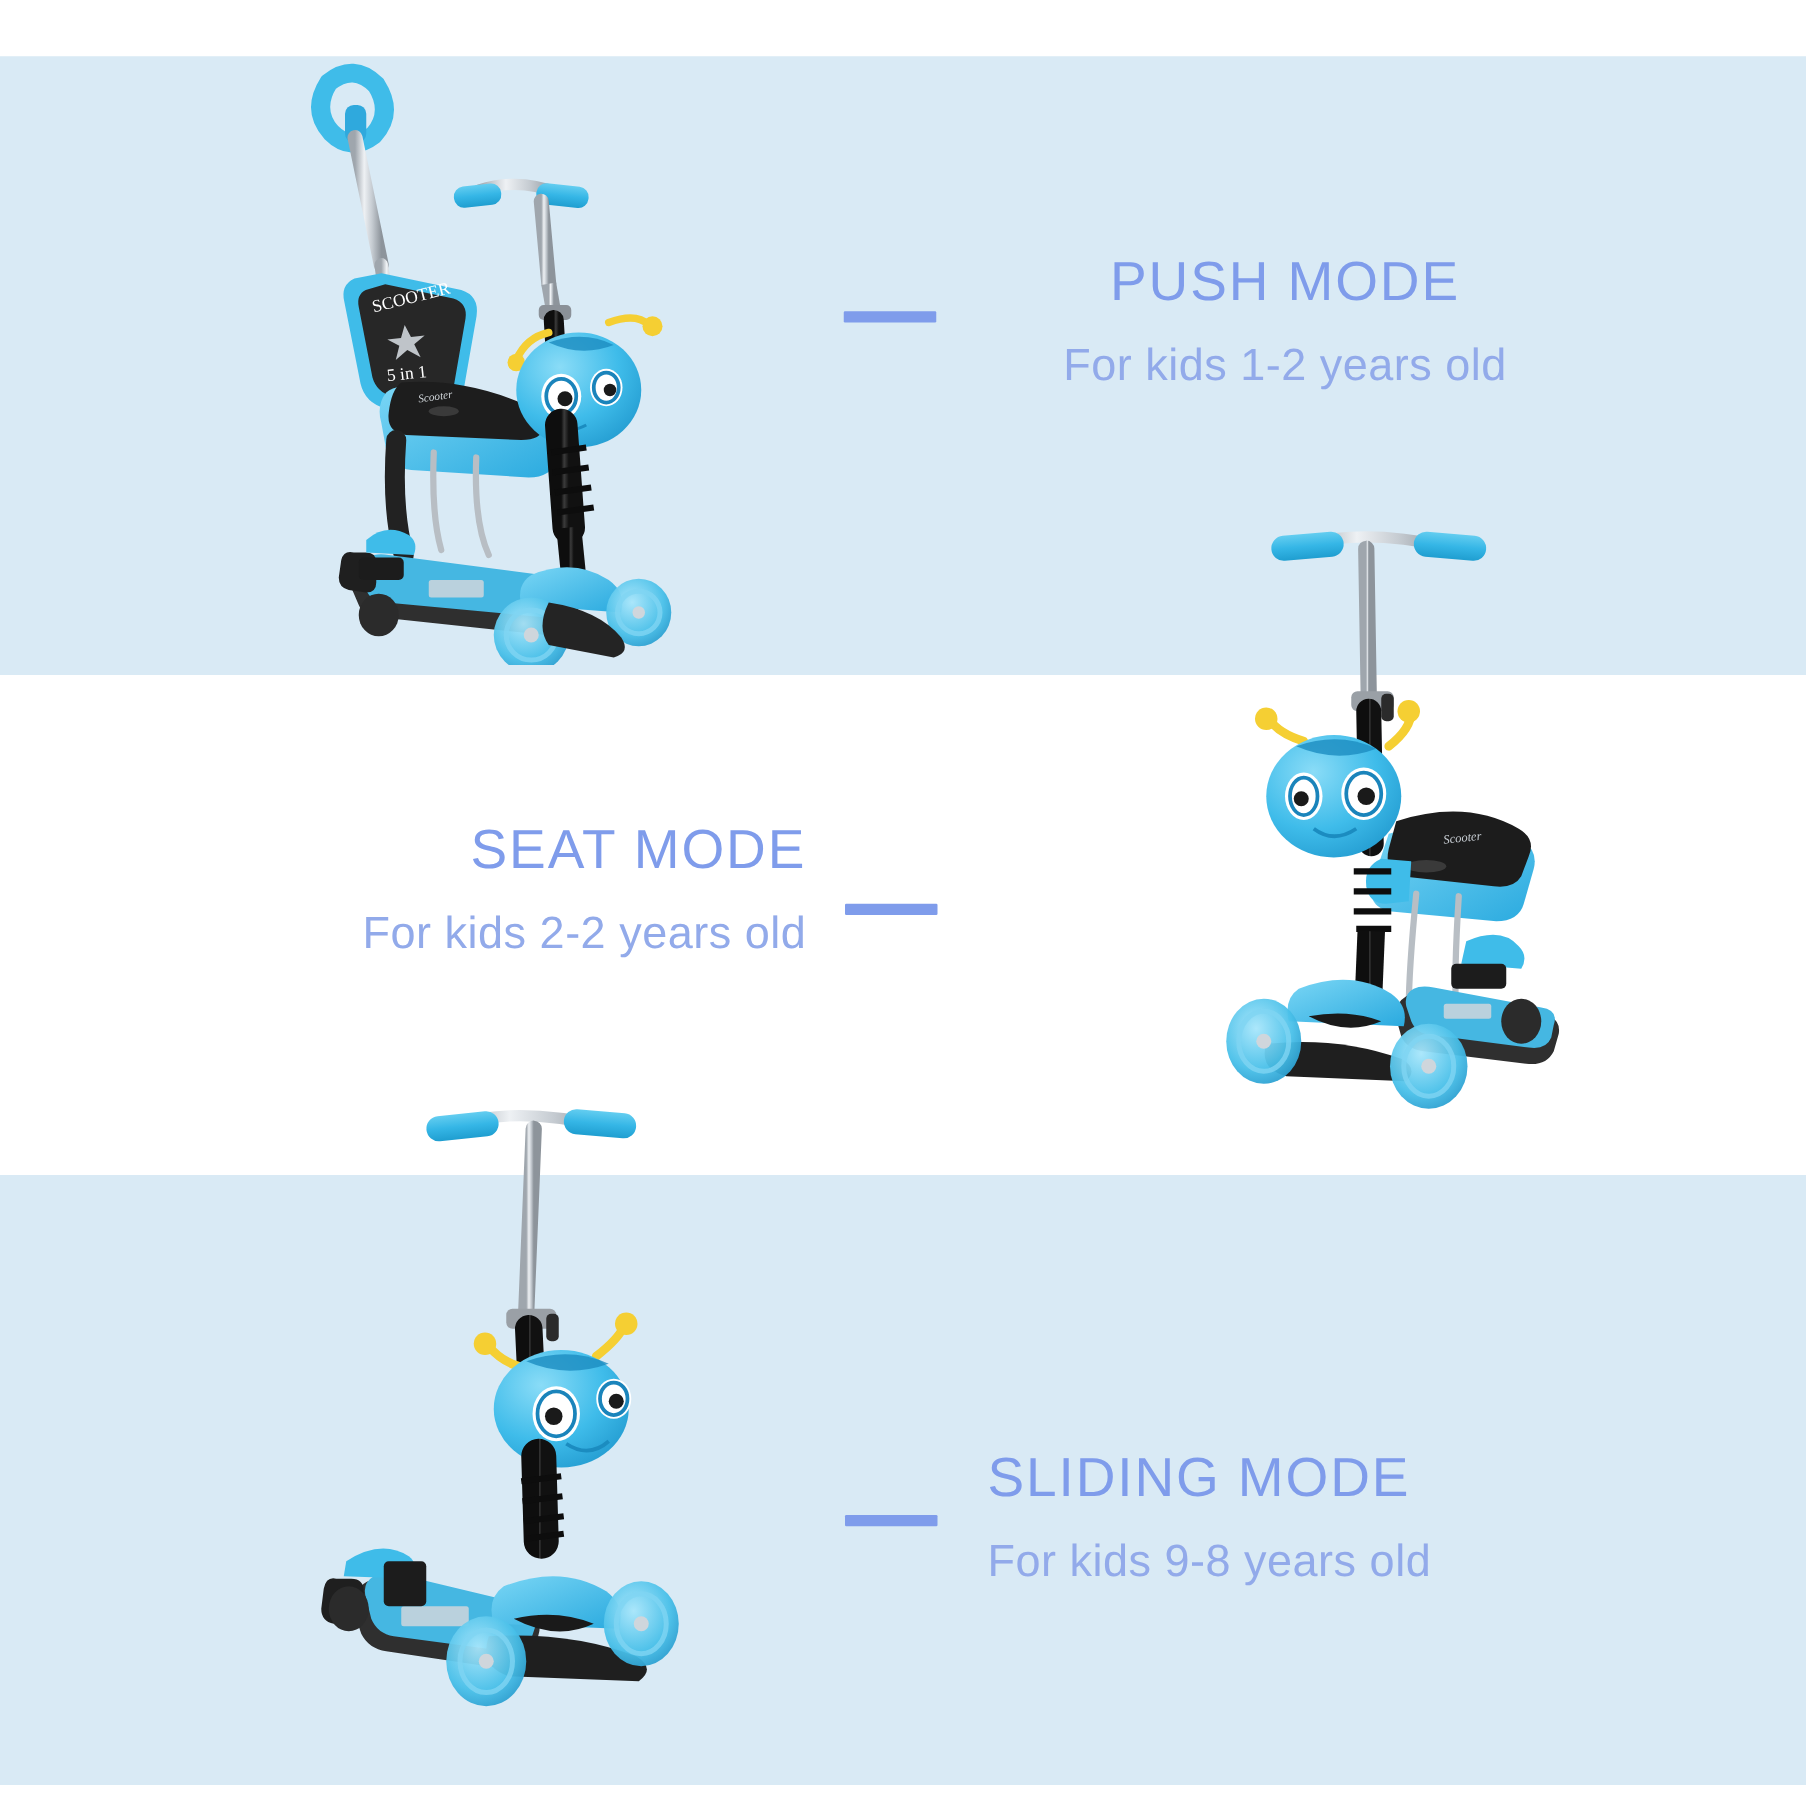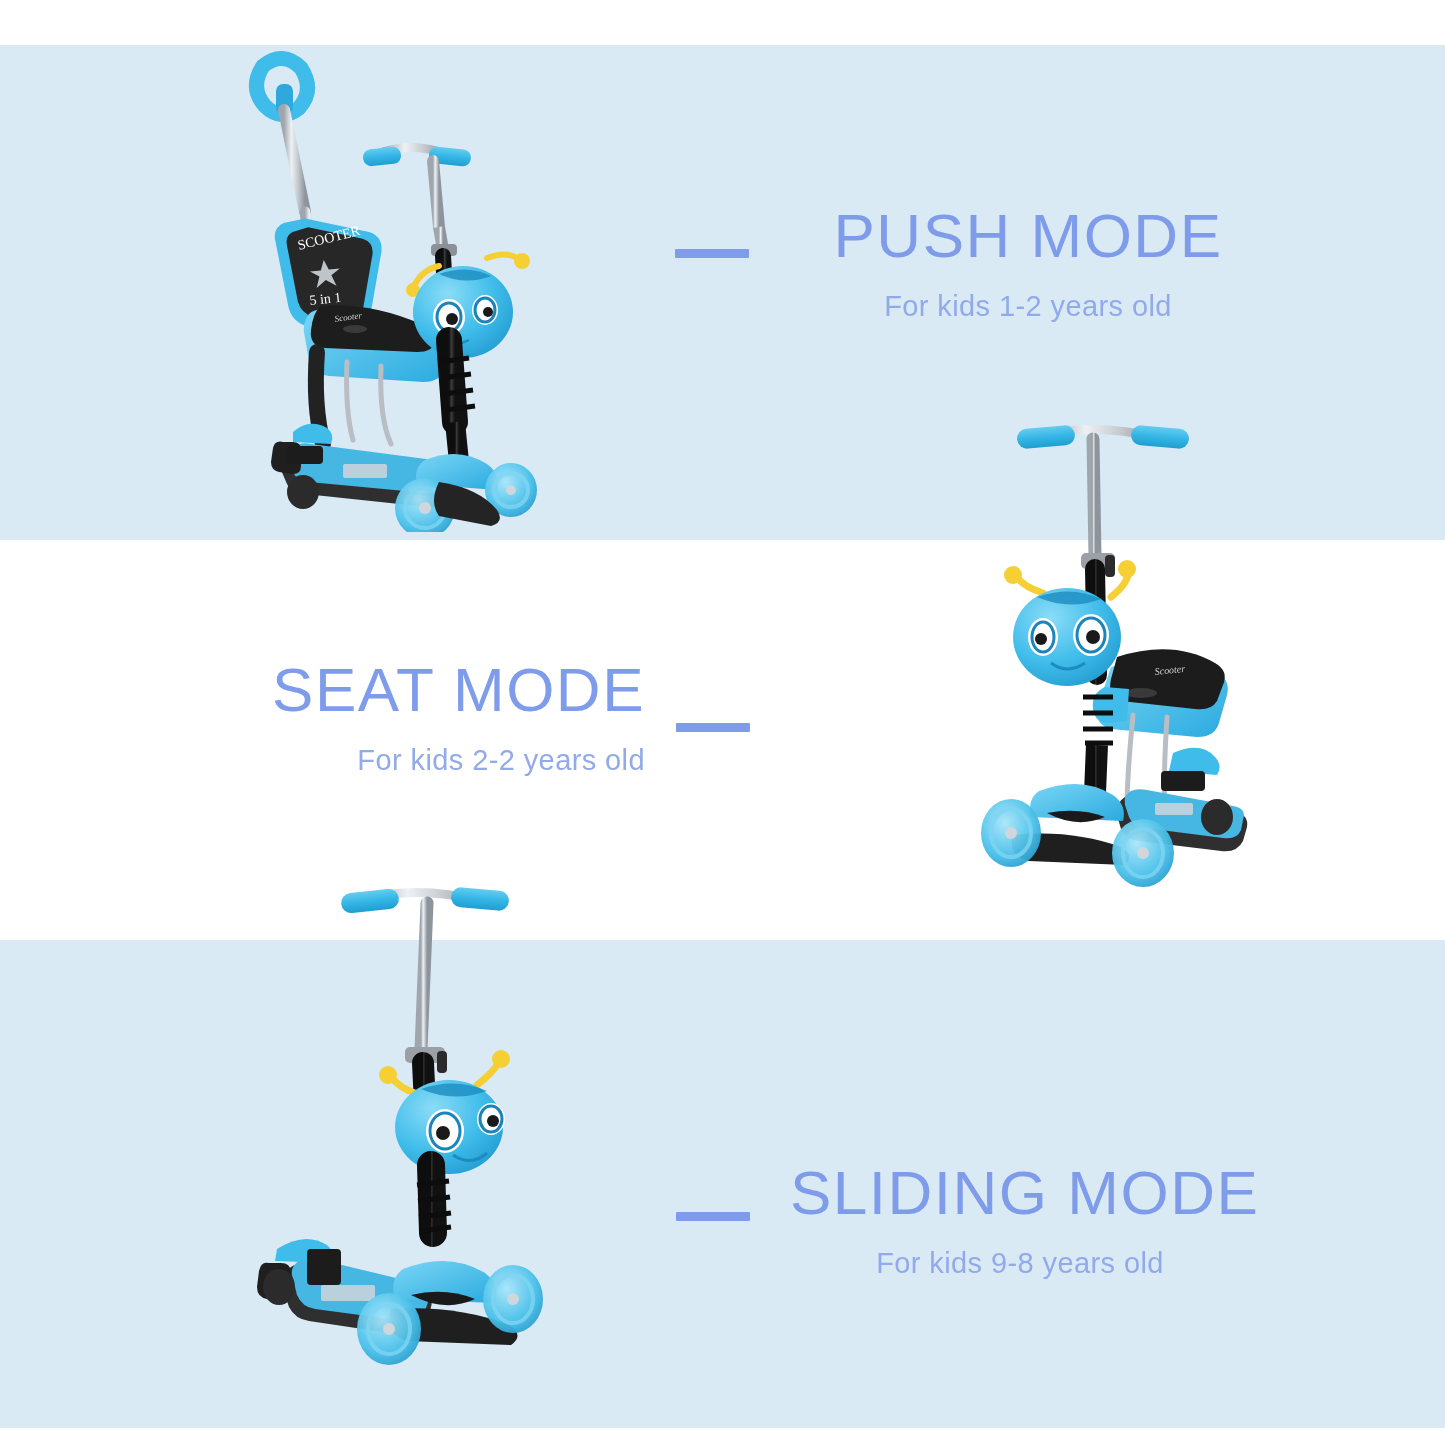--- a/index.html
+++ b/index.html
@@ -13,29 +13,29 @@
   .page { position:relative; width:1445px; height:1445px; background:#fff; }
 
   
   .band { position:absolute; left:0; width:1445px; background:#d9eaf5; }
   #band-1 { top:45px;   height:495px; }
   #band-2 { top:940px;  height:488px; }
 
   
   .text-block { position:absolute; }
   .mode-title {
-    font-size:62px;
+    font-size:44px;
     letter-spacing:1.5px;
     color:#7f9ceb;
     font-weight:400;
     white-space:nowrap;
     line-height:1.05;
   }
   .mode-sub {
-    font-size:29px;
+    font-size:36px;
     color:#92aaea;
     font-weight:300;
     white-space:nowrap;
     letter-spacing:0.4px;
     margin-top:22px;
   }
   .dash {
     position:absolute;
     height:9px;
     width:74px;
@@ -45,21 +45,21 @@
 
   
   #block-push { top:203px; left:818px; width:420px; text-align:center; }
   #dash-push  { top:249px; left:675px; }
 
   
   #block-seat { top:657px; left:215px; width:430px; text-align:right; }
   #dash-seat  { top:723px; left:676px; }
 
   
-  #block-slide { top:1160px; left:790px; width:460px; text-align:center; }
+  #block-slide { top:1160px; left:790px; width:460px; text-align:left; }
   #dash-slide  { top:1212px; left:676px; }
 
   
   .scooter { position:absolute; }
   #scooter-push  { left:243px; top:22px;   width:310px; height:510px; }
   #scooter-seat  { left:955px; top:405px;  width:300px; height:495px; }
   #scooter-slide { left:255px; top:865px;  width:320px; height:545px; }
   .scooter svg { width:100%; height:100%; display:block; }
 </style>
 </head>

